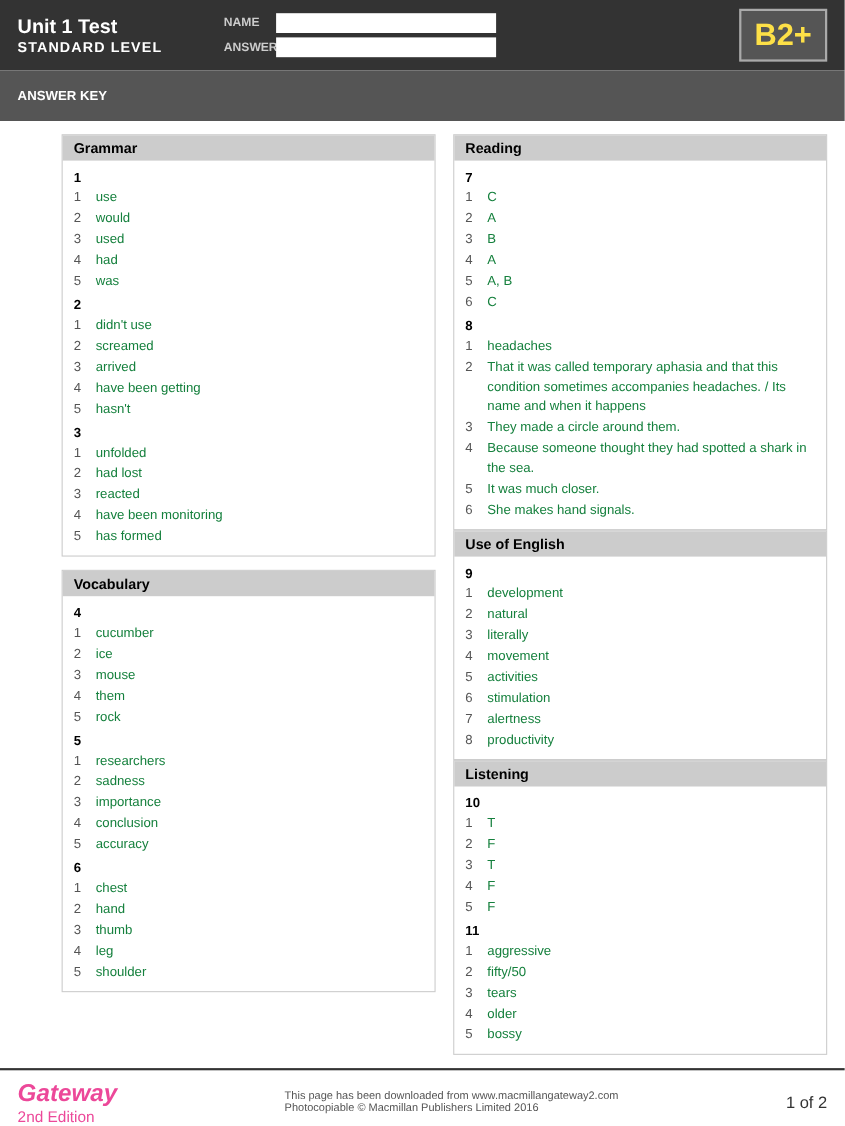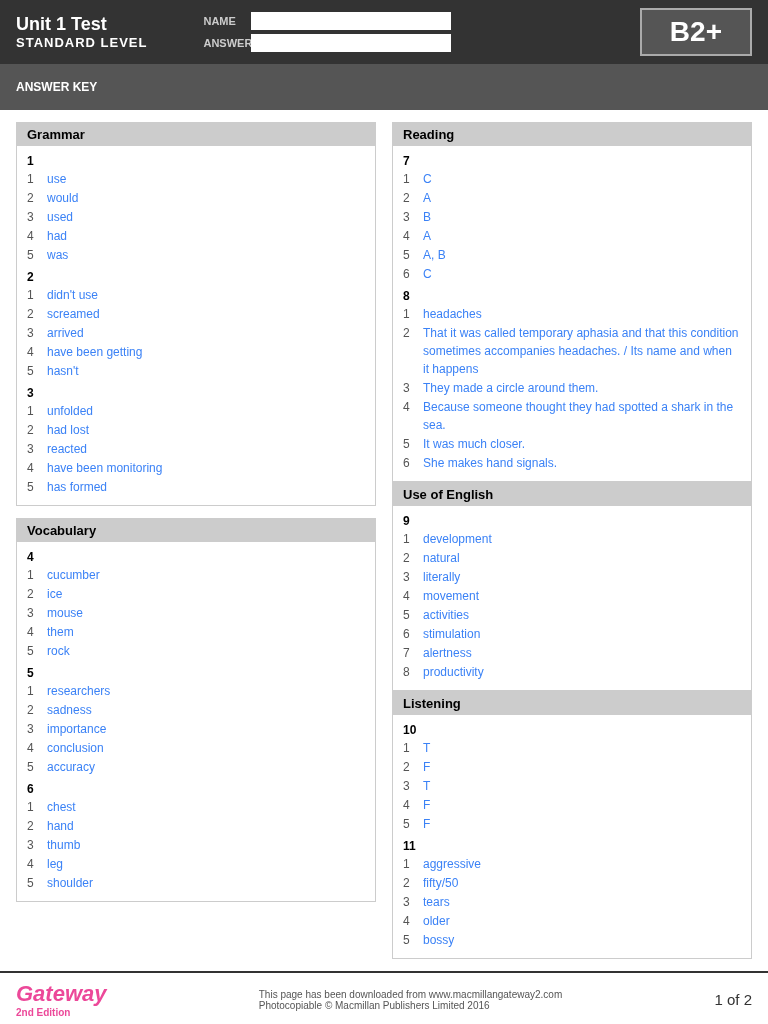--- a/index.html
+++ b/index.html
@@ -54,40 +54,41 @@
       width: 40px;
     }
     .header-center .field-input {
       background: #fff;
       height: 18px;
       width: 200px;
       border: none;
     }
     .header-right {
       background: #555;
-      color: #ffffff;
+      color: #fde047;
       font-size: 28px;
       font-weight: bold;
-      padding: 6px 28px;
+      padding: 6px 12px;
       border: 2px solid #aaa;
       margin-left: 16px;
     }
     .answer-key-bar {
       background: #555;
       color: #fff;
       padding: 16px 16px;
       font-size: 12px;
       font-weight: bold;
     }
     
     .main-content {
       display: flex;
       flex: 1;
       padding: 12px 16px;
       gap: 16px;
+      margin-left: 40px;
     }
     .left-col {
       flex: 1;
       display: flex;
       flex-direction: column;
       gap: 12px;
     }
     .right-col {
       flex: 1;
       display: flex;
@@ -114,42 +115,42 @@
       display: flex;
       gap: 6px;
       margin-bottom: 1px;
       line-height: 1.5;
     }
     .answer-num {
       min-width: 14px;
       color: #555;
     }
     .answer-text {
-      color: #3b82f6;
+      color: #15803d;
     }
     
     .footer {
       border-top: 2px solid #333;
       padding: 8px 16px;
       display: flex;
       align-items: center;
       justify-content: space-between;
       margin-top: auto;
     }
     .footer-logo {
       font-size: 22px;
       font-weight: bold;
       color: #ec4899;
       font-style: italic;
     }
     .footer-logo span {
-      font-size: 10px;
+      font-size: 14px;
       display: block;
       font-style: normal;
-      font-weight: bold;
+      font-weight: normal;
     }
     .footer-center {
       font-size: 10px;
       color: #555;
     }
     .footer-page {
       font-size: 15px;
       color: #333;
     }
   </style>

